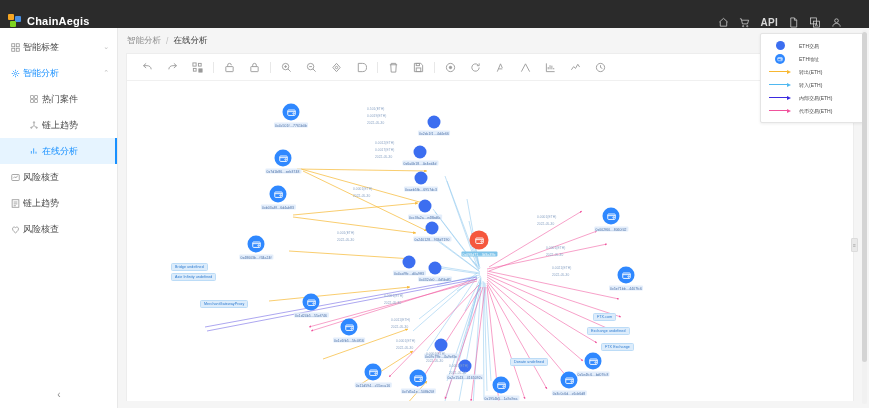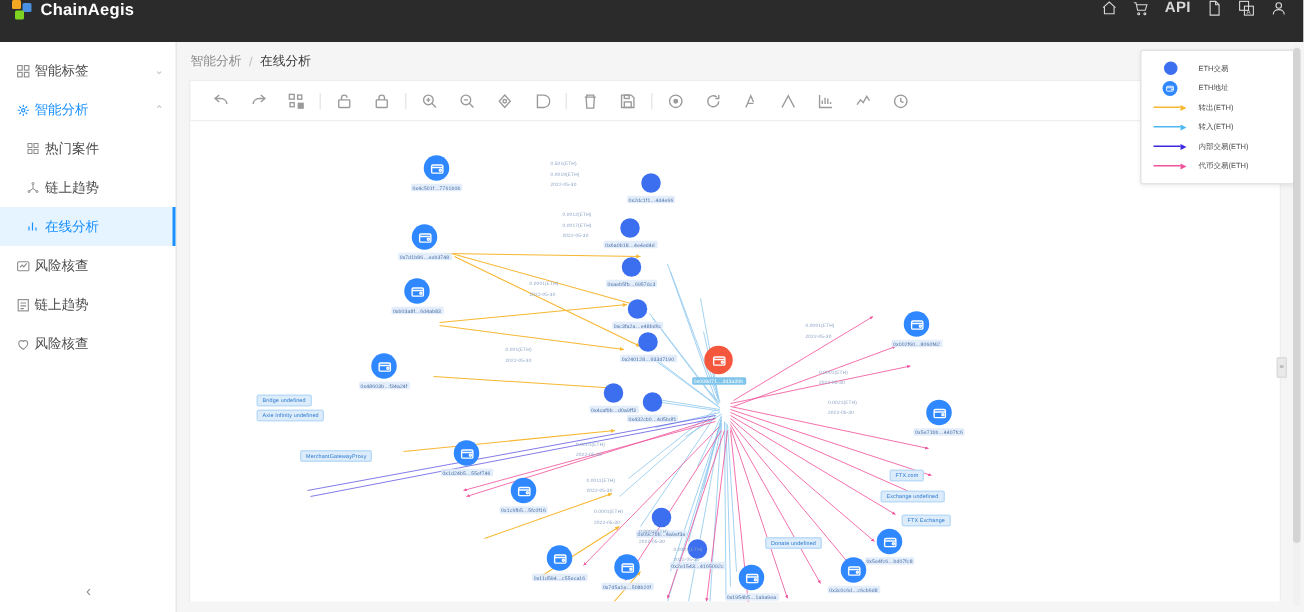--- a/index.html
+++ b/index.html
@@ -8,51 +8,51 @@
     width: 869px; height: 408px;
     overflow: hidden;
     font-family: "Liberation Sans", sans-serif;
     background: #f0f2f5;
   }
   #app { position: relative; width: 869px; height: 408px; background:#f5f5f5; }
 
   
   .topbar {
     position:absolute; left:0; top:0; width:869px; height:28px;
-    background:#2b2b2b; display:flex; align-items:flex-start;
+    background:#2b2b2b; display:flex; align-items:flex-end;
   }
   .brand { display:flex; align-items:center; gap:5px; padding-left:8px; }
   .logo-mark { width:14px; height:14px; position:relative; }
   .logo-mark i { position:absolute; display:block; }
   .logo-mark .a { width:6px;height:6px;background:#f5a623;left:0;top:0;border-radius:1px;}
   .logo-mark .b { width:6px;height:6px;background:#4a90e2;left:7px;top:2px;border-radius:1px;}
   .logo-mark .c { width:6px;height:6px;background:#7ed321;left:2px;top:7px;border-radius:1px;}
   .brand-name { color:#fff; font-size:11px; font-weight:bold; letter-spacing:.2px;}
-  .top-icons { margin-left:auto; display:flex; align-items:center; gap:10px; padding-right:11px; }
+  .top-icons { margin-left:auto; display:flex; align-items:center; gap:10px; padding-right:27px; }
   .top-icons .ti { color:#d8d8d8; font-size:10px; line-height:1; cursor:pointer; display:flex; align-items:center; }
   .top-icons .ti svg { display:block; }
   .api-text { color:#d8d8d8; font-size:8px; font-weight:bold; letter-spacing:.3px;}
 
   
   .sidebar {
     position:absolute; left:0; top:28px; width:118px; height:380px;
     background:#fff; border-right:1px solid #e8e8e8;
   }
   .menu { padding-top:6px; }
   .mi {
     height:26px; display:flex; align-items:center; padding:0 8px 0 11px;
     font-size:9px; color:#4a4a4a; cursor:pointer; position:relative;
   }
   .mi .mi-ico { width:12px; color:#8c8c8c; font-size:9px; display:inline-flex; align-items:center;}
   .mi .mi-ico svg { display:block; }
   .mi .mi-label { margin-left:0; white-space:nowrap; }
   .mi .caret { margin-left:auto; font-size:7px; color:#bfbfbf; }
   .mi.open { color:#1890ff; }
   .mi.open .mi-ico { color:#1890ff; }
-  .sub .mi { padding-left:18px; }
+  .sub .mi { padding-left:30px; }
   .sub .mi.active { background:#e6f4ff; color:#1890ff; }
   .sub .mi.active .mi-ico { color:#1890ff; }
   .sub .mi.active:after {
     content:""; position:absolute; right:0; top:0; width:2px; height:26px; background:#1890ff;
   }
   .collapse-btn {
     position:absolute; bottom:4px; left:0; width:118px; height:20px;
     display:flex; align-items:center; justify-content:center;
     color:#8c8c8c; font-size:10px; cursor:pointer;
   }

